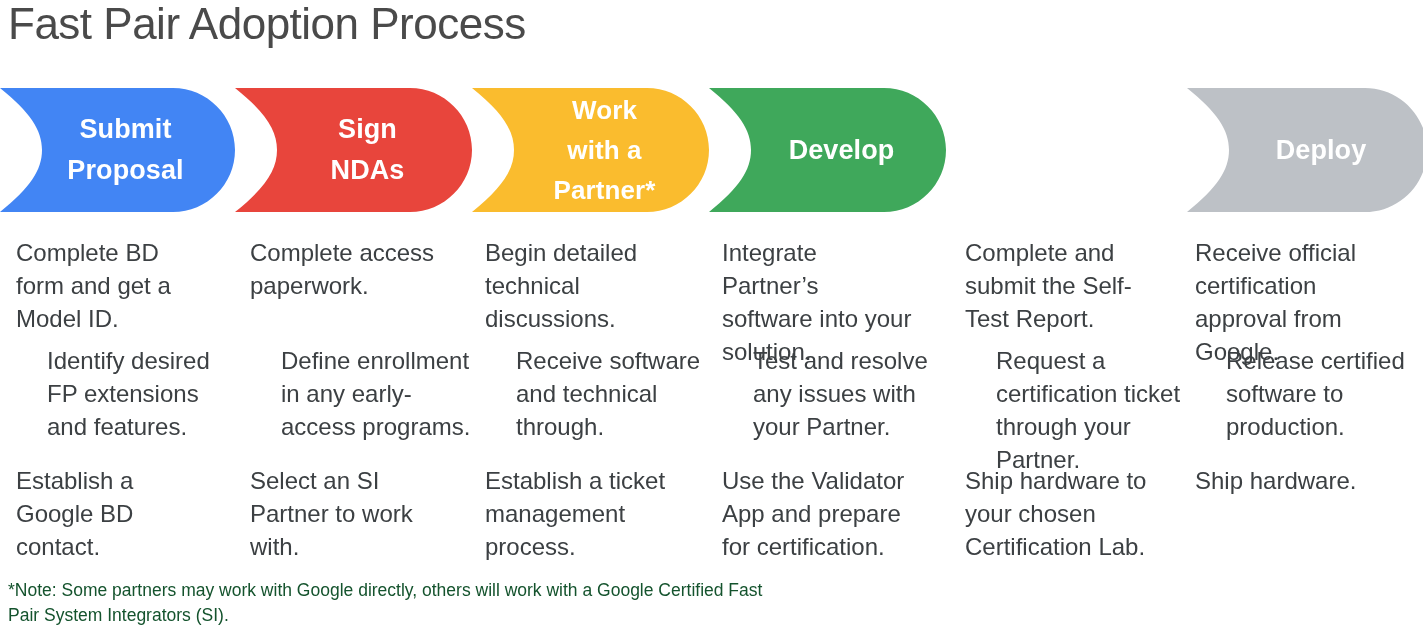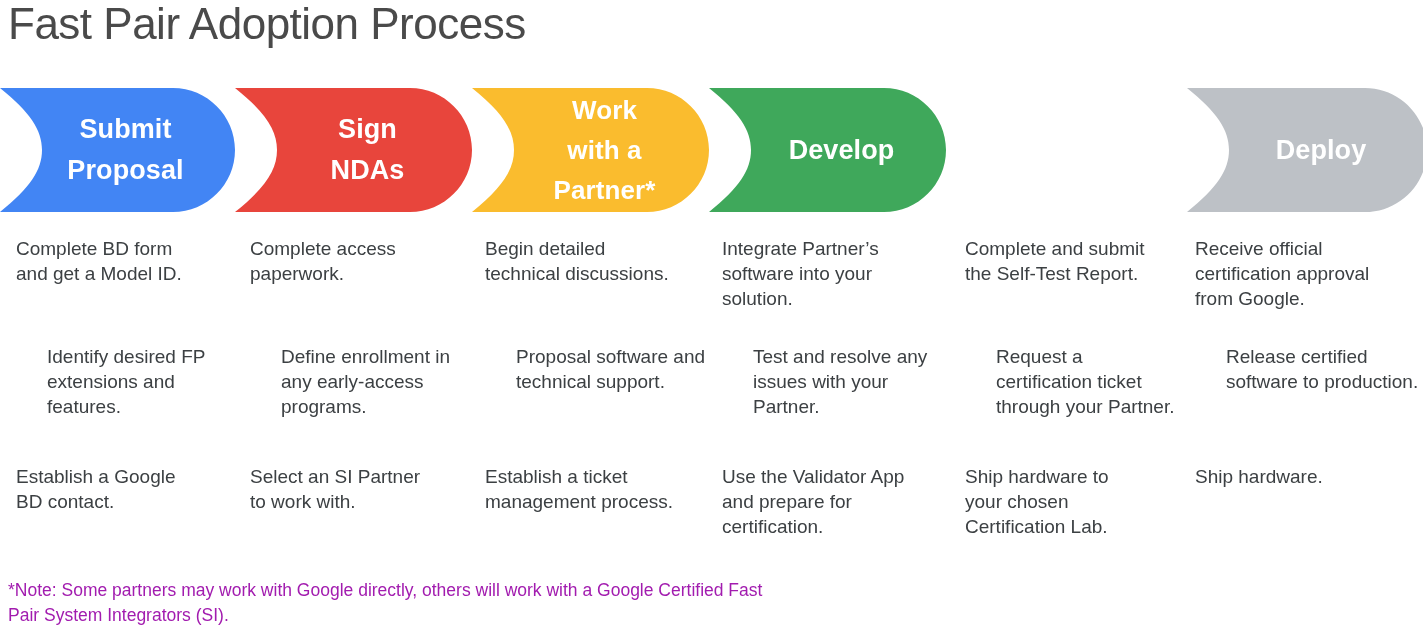--- a/index.html
+++ b/index.html
@@ -80,42 +80,42 @@
     position: relative;
     display: flex;
     width: 1423px;
   }
   .grid-row.r1 { height: 108px; }
   .grid-row.r2 { height: 120px; margin-left: 31px; }
   .grid-row.r3 { height: 90px; }
 
   .cell {
     box-sizing: border-box;
-    font-size: 19px;
-    line-height: 25px;
+    font-size: 24px;
+    line-height: 33px;
     color: #3c4043;
     font-weight: 400;
     padding-right: 30px;
   }
   .cell-c0 { width: 235px; padding-left: 16px; }
   .cell-c1 { width: 235px; padding-left: 15px; }
   .cell-c2 { width: 237px; padding-left: 15px; }
   .cell-c3 { width: 237px; padding-left: 15px; }
   .cell-c4 { width: 236px; padding-left: 21px; }
   .cell-c5 { width: 243px; padding-left: 15px; padding-right: 25px; }
 
   
   .footnote {
     position: absolute;
     left: 8px;
     top: 578px;
     width: 760px;
     font-size: 17.5px;
     line-height: 25px;
-    color: #a21caf;
+    color: #14532d;
   }
 </style>
 </head>
 <body>
 
 <div class="page-title">Fast Pair Adoption Process</div>
 
 <div class="banner-row">
 
   <div class="banner first" style="left:0px; width:235px;">
@@ -167,21 +167,21 @@
     <div class="cell cell-c1">Complete access paperwork.</div>
     <div class="cell cell-c2">Begin detailed technical discussions.</div>
     <div class="cell cell-c3">Integrate Partner’s software into your solution.</div>
     <div class="cell cell-c4">Complete and submit the Self-Test Report.</div>
     <div class="cell cell-c5">Receive official certification approval from Google.</div>
   </div>
 
   <div class="grid-row r2">
     <div class="cell cell-c0">Identify desired FP extensions and features.</div>
     <div class="cell cell-c1">Define enrollment in any early-access programs.</div>
-    <div class="cell cell-c2">Proposal software and technical support.</div>
+    <div class="cell cell-c2">Receive software and technical through.</div>
     <div class="cell cell-c3">Test and resolve any issues with your Partner.</div>
     <div class="cell cell-c4">Request a certification ticket through your Partner.</div>
     <div class="cell cell-c5">Release certified software to production.</div>
   </div>
 
   <div class="grid-row r3">
     <div class="cell cell-c0">Establish a Google BD contact.</div>
     <div class="cell cell-c1">Select an SI Partner to work with.</div>
     <div class="cell cell-c2">Establish a ticket management process.</div>
     <div class="cell cell-c3">Use the Validator App and prepare for certification.</div>

